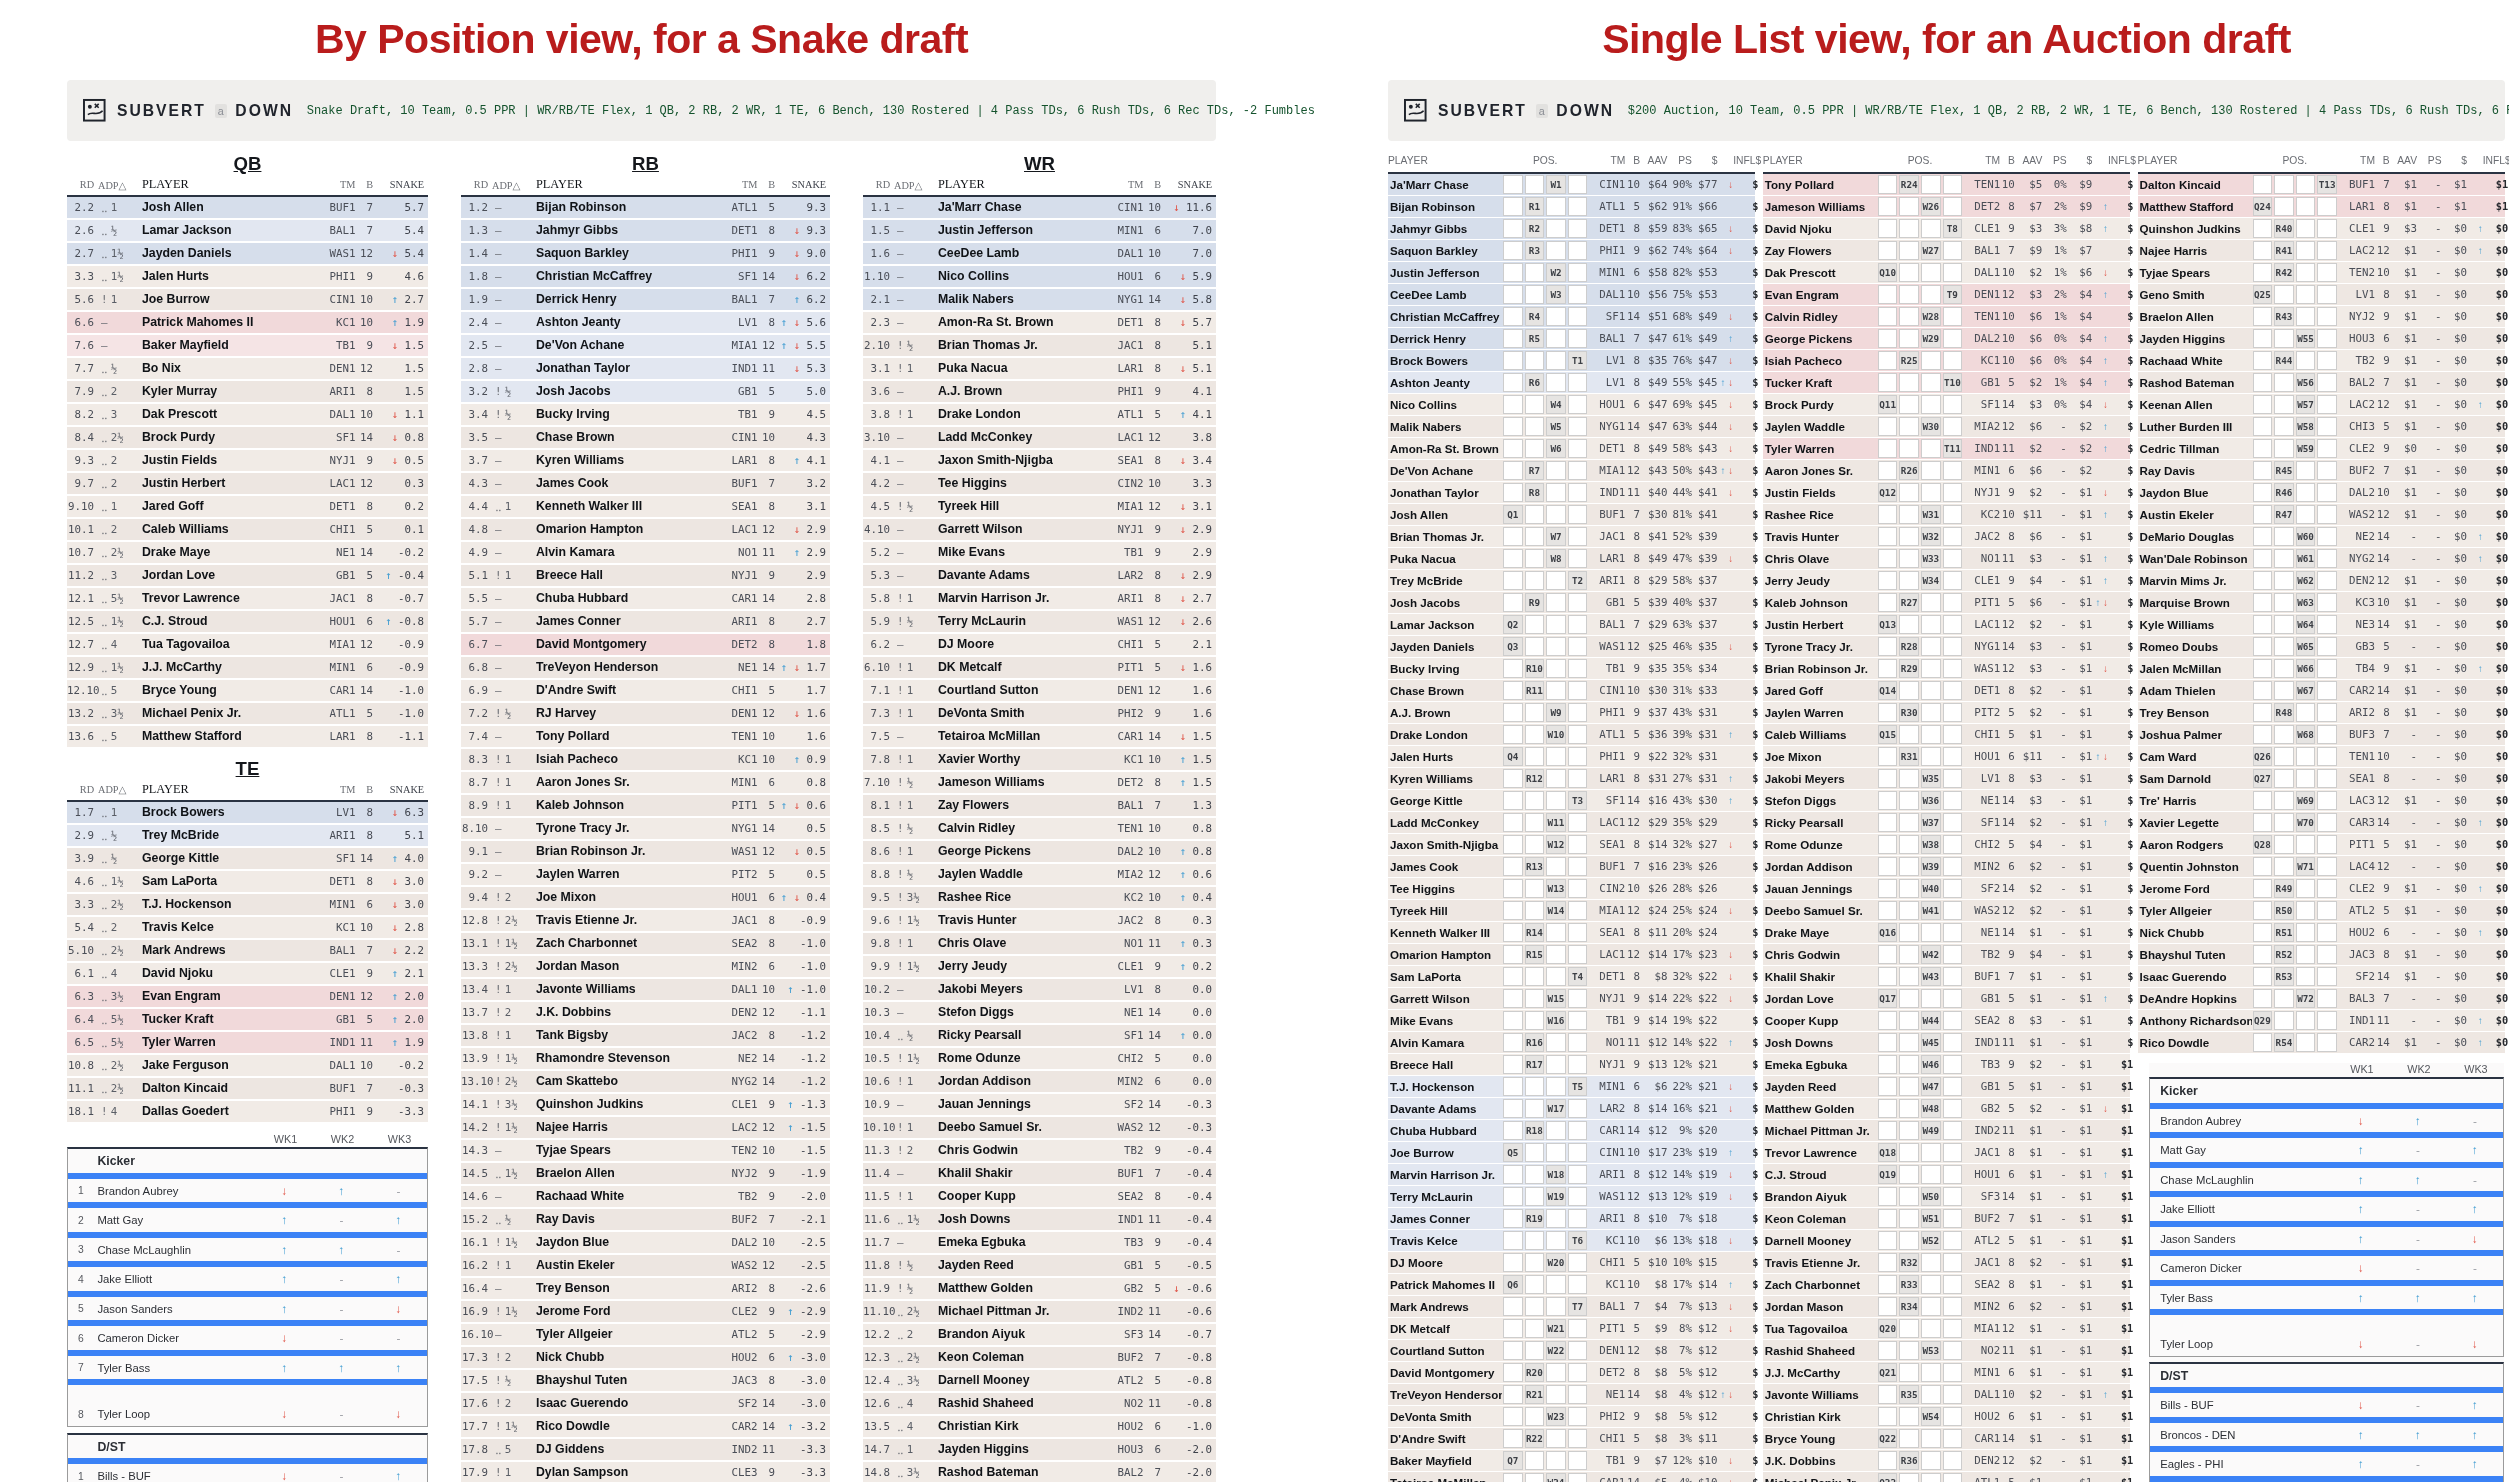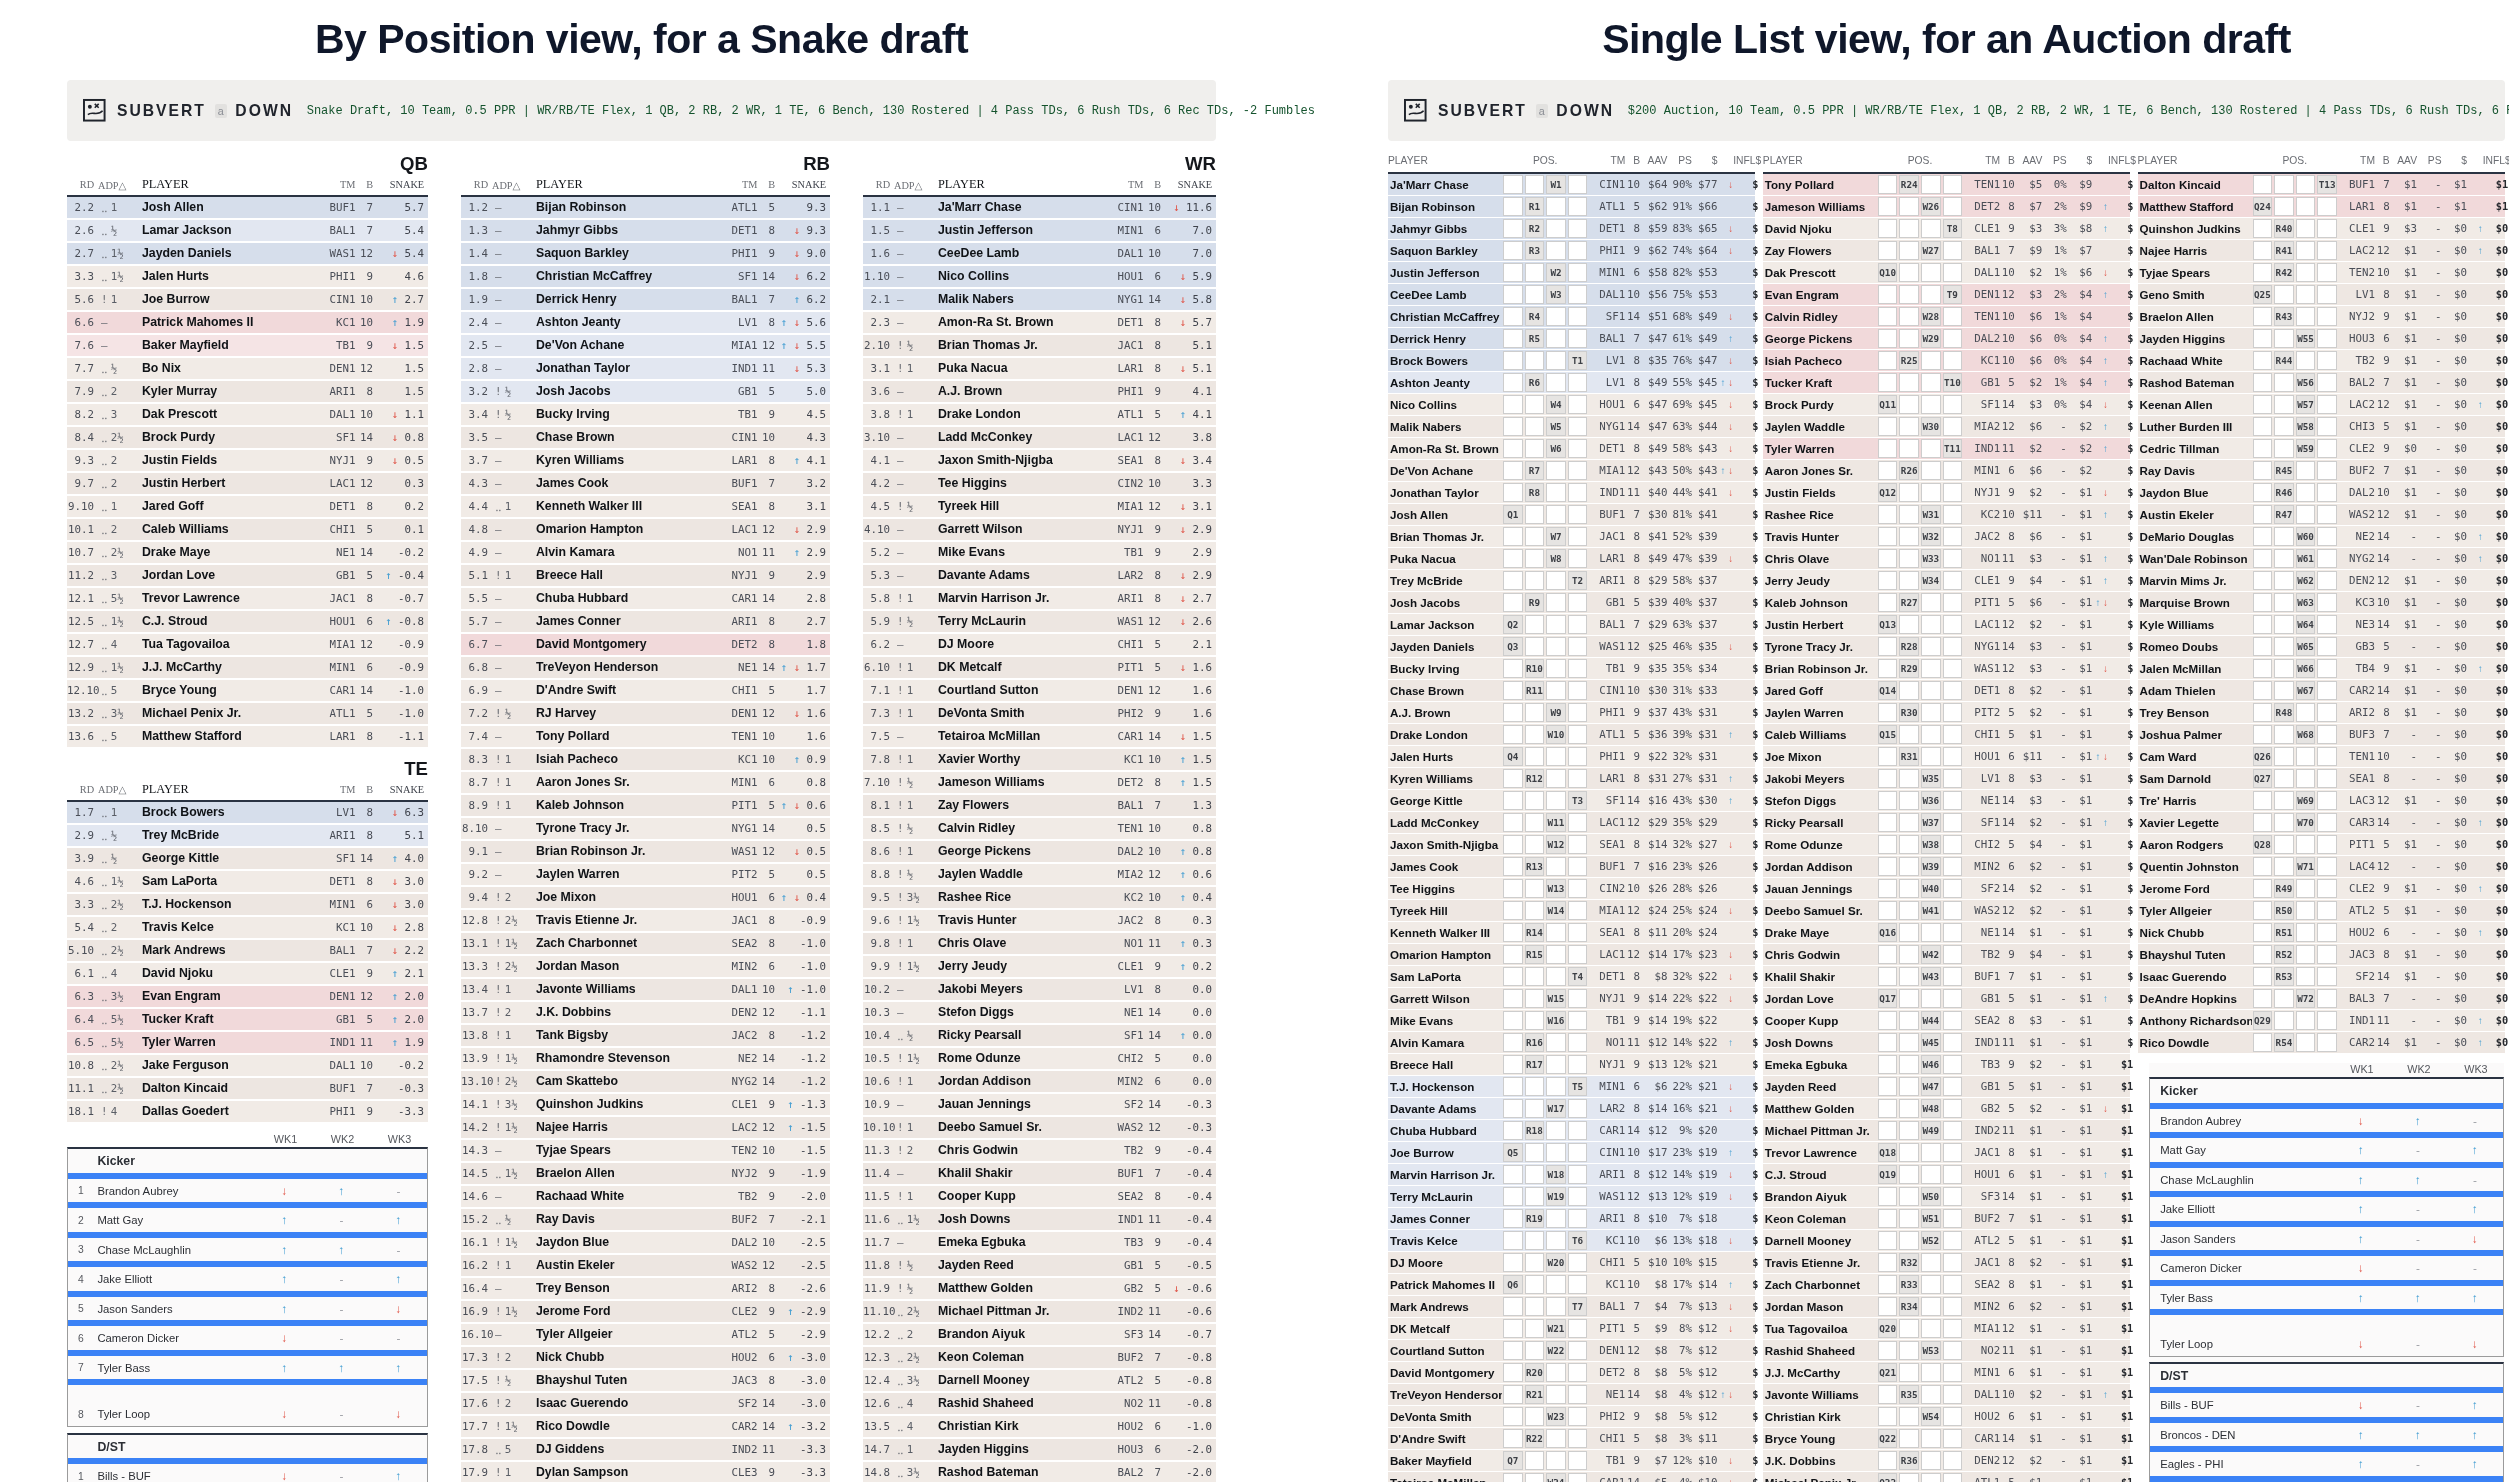--- a/index.html
+++ b/index.html
@@ -1,29 +1,29 @@
 <!DOCTYPE html>
 <html><head>
 <meta charset="utf-8">
 <style>
   html,body{margin:0;padding:0;}
   body{width:2509px;height:1483px;overflow:hidden;background:#fff;font-family:"Liberation Sans",sans-serif;position:relative;}
   .panel{position:absolute;top:9.8px;}
   .panel-left{left:67px;width:1149px;}
   .panel-right{left:1388px;width:1117px;}
-  .big-title{text-align:center;font-size:41px;font-weight:600;color:#0f172a;letter-spacing:-0.5px;margin:5.9px 0 17.6px 0;}
+  .big-title{text-align:center;font-size:41px;font-weight:600;color:#b91c1c;letter-spacing:-0.5px;margin:5.9px 0 17.6px 0;}
   .appbar{background:#f0efed;border-radius:3.9px;height:61px;display:flex;align-items:center;padding:0 15.7px;gap:13.7px;}
   .brand{display:flex;align-items:center;gap:8.8px;}
   .brand .word{font-weight:bold;font-size:15.7px;letter-spacing:2px;color:#20242c;}
   .brand .mid{font-size:10.8px;color:#8a8d94;background:#e2e1df;padding:1px 2.9px;border-radius:2px;}
   .settings{font-size:12px;color:#14532d;white-space:nowrap;font-family:Liberation Mono, monospace;}
   .cols{display:flex;gap:33px;margin-top:11.8px;}
   .colstack{display:flex;flex-direction:column;}
   
-  .pos-title{text-align:right;font-weight:bold;font-size:18.6px;color:#14171c;margin-bottom:2px;}
+  .pos-title{text-align:center;font-weight:bold;font-size:18.6px;color:#14171c;margin-bottom:2px;text-decoration:underline;}
   .phead,.prow{display:grid;grid-template-columns:31px 12.7px 23.5px 1fr 39px 17.6px 55px;align-items:center;}
   .phead{font-size:10.3px;color:#6a6d73;padding-bottom:2.9px;border-bottom:2.9px solid #2a3342;font-family:Liberation Serif, serif;}
   .phead span{white-space:nowrap;}
   .prow{height:21px;background:#f1ebe6;border-bottom:2px solid #fff;font-size:11.3px;}
   .prow:nth-child(odd){background:#ede6e1;}
   .prow.bg-b{background:#d6deeb;} .prow.bg-b2{background:#e2e7f1;}
   .prow.bg-p{background:#f1d9da;} .prow.bg-p2{background:#f5e4e5;}
   .num{font-family:"DejaVu Sans Mono",monospace;color:#4a4e57;font-size:10.8px;}
   .c-rd{text-align:right;padding-right:3.9px;}
   .c-sym{text-align:center;color:#6a6d73;}

